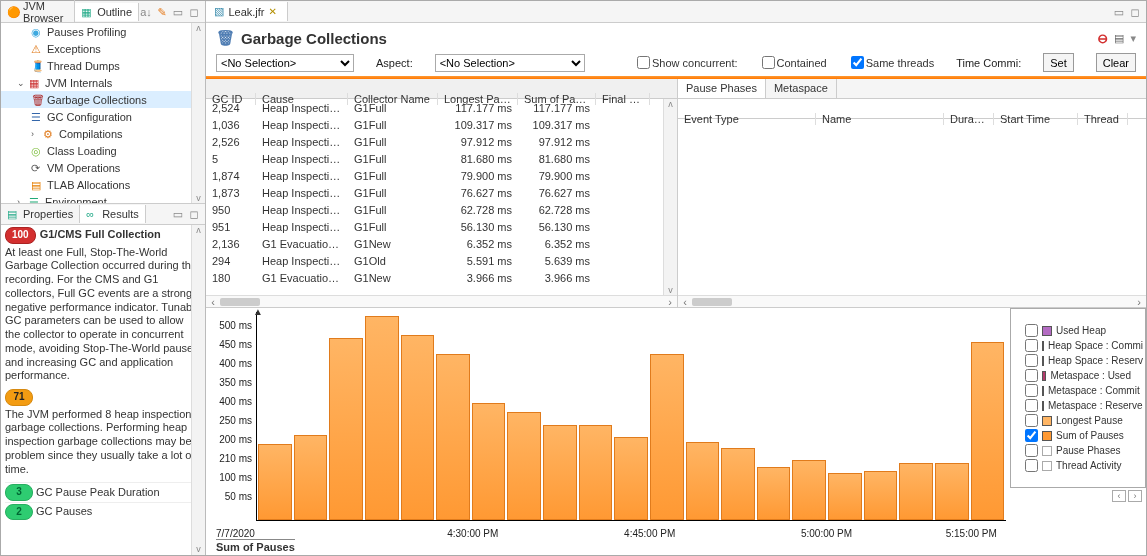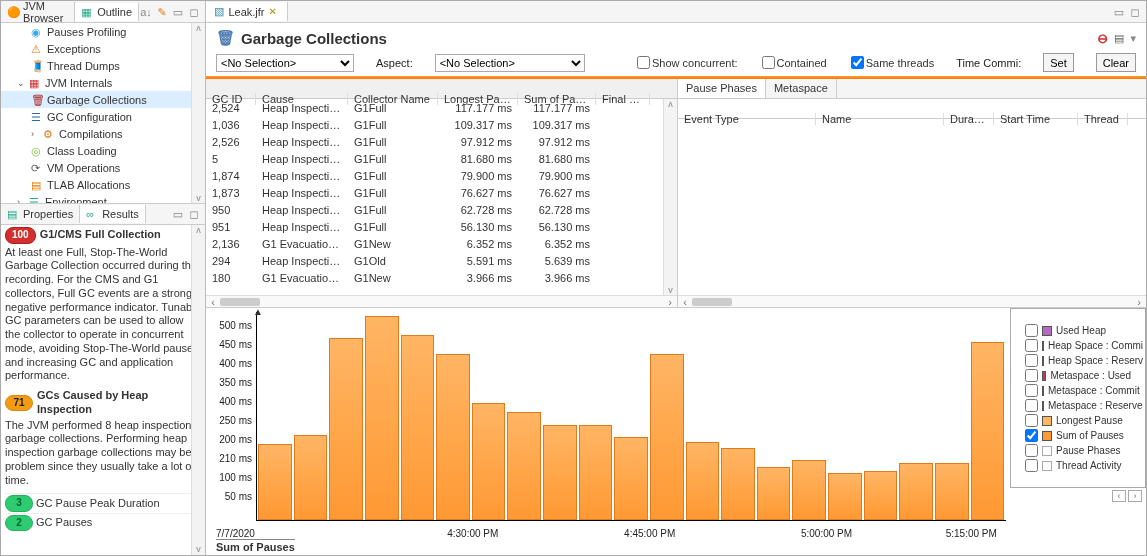--- a/index.html
+++ b/index.html
@@ -181,21 +181,20 @@
       <div class="result-item">
         <div class="result-head">
             <span class="badge red">100</span>
             <span>G1/CMS Full Collection</span>
           </div>
         <div class="result-text">At least one Full, Stop-The-World Garbage Collection occurred during this recording. For the CMS and G1 collectors, Full GC events are a strong negative performance indicator. Tunable GC parameters can be used to allow the collector to operate in concurrent mode, avoiding Stop-The-World pauses and increasing GC and application performance.</div>
       </div>
       <div class="result-item">
         <div class="result-head">
             <span class="badge orange">71</span>
-            <span>GCs Caused by Heap Inspection</span>
           </div>
         <div class="result-text">The JVM performed 8 heap inspection garbage collections. Performing heap inspection garbage collections may be a problem since they usually take a lot of time.</div>
       </div>
       <div class="mini-row"><span class="badge green">3</span>&nbsp;<span>GC Pause Peak Duration</span><span class="plus">+</span></div>
       <div class="mini-row"><span class="badge green">2</span>&nbsp;<span>GC Pauses</span><span class="plus">+</span></div>
       <div class="wscroll">
           <span>ʌ</span>
           <span>v</span>
         </div>
     </div>

